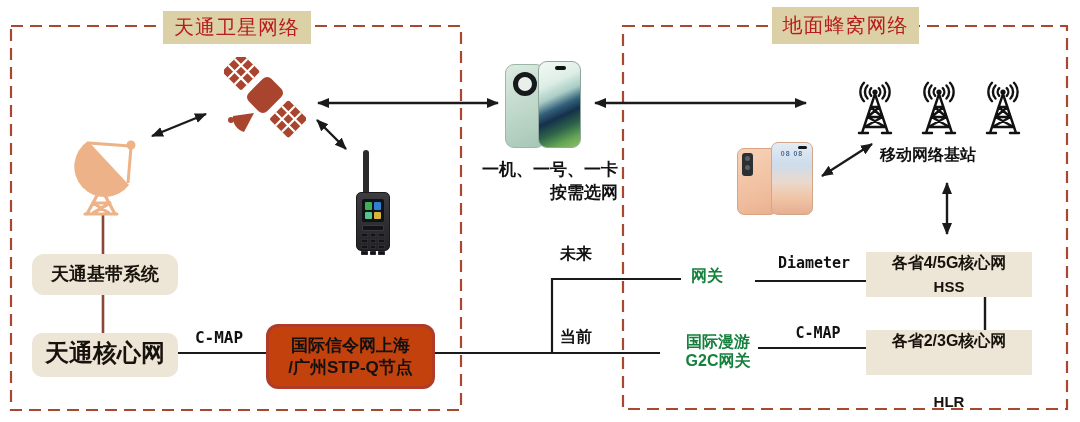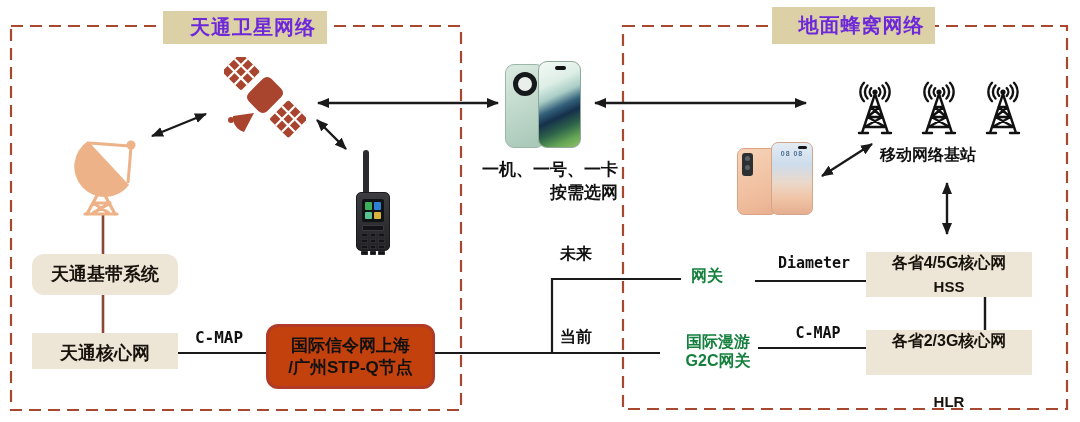--- a/index.html
+++ b/index.html
@@ -6,22 +6,22 @@
   .canvas{
     position:relative;width:1080px;height:422px;background:#ffffff;overflow:hidden;
     font-family:"Liberation Sans",sans-serif;color:#111;
   }
   .abs{position:absolute;}
   svg.wires{position:absolute;left:0;top:0;z-index:1;}
   .layer2{z-index:2;}
 
   
   .net-title{
-    background:#dcd0a6;color:#6d28d9;font-weight:bold;font-size:20px;
-    text-align:center;z-index:3;letter-spacing:1px;padding-left:16px;
+    background:#dcd0a6;color:#b91c1c;font-weight:normal;font-size:20px;
+    text-align:center;z-index:3;letter-spacing:1px;
   }
   
   .node{
     background:#ede5d6;color:#17120c;font-weight:bold;text-align:center;z-index:2;
   }
   .node.two-line{display:flex;flex-direction:column;justify-content:space-between;line-height:21px;font-size:16px;}
   
   .stp{
     background:#c2410c;border:3px solid #b23b28;border-radius:12px;z-index:2;
     display:flex;flex-direction:column;justify-content:center;text-align:center;
@@ -175,21 +175,21 @@
       <path d="M18.2,9.2 A5.5,5.5 0 0,0 18.2,16.8 M14.5,6.5 A9.5,9.5 0 0,0 14.5,19.5 M11,3.8 A13.5,13.5 0 0,0 11,22.2" stroke="#111" stroke-width="2.4" fill="none" stroke-linecap="round"></path>
       <path d="M25.8,9.2 A5.5,5.5 0 0,1 25.8,16.8 M29.5,6.5 A9.5,9.5 0 0,1 29.5,19.5 M33,3.8 A13.5,13.5 0 0,1 33,22.2" stroke="#111" stroke-width="2.4" fill="none" stroke-linecap="round"></path>
       <path d="M22,15 L9,54 M22,15 L35,54 M6,54 L15,54 M29,54 L38,54 M17.5,28 L26.5,28 M14.5,38 L29.5,38 M11.5,48 L32.5,48 M17.5,28 L29.5,38 M26.5,28 L14.5,38 M14.5,38 L32.5,48 M29.5,38 L11.5,48" stroke="#111" stroke-width="2.4" fill="none" stroke-linecap="round"></path>
     </g>
     <use href="#tw" x="64"></use>
     <use href="#tw" x="128"></use>
   </svg>
   <div class="abs blklabel" style="left:880px;top:145px;width:122px;">移动网络基站</div>
 
   <div class="abs node" style="left:32px;top:254px;width:146px;height:41px;line-height:41px;font-size:18px;border-radius:12px;">天通基带系统</div>
-  <div class="abs node" style="left:32px;top:333px;width:146px;height:36px;line-height:40px;font-size:18px;border-radius:0;">天通核心网</div>
+  <div class="abs node" style="left:32px;top:333px;width:146px;height:44px;line-height:40px;font-size:24px;border-radius:10px;">天通核心网</div>
   <div class="abs monolabel" style="left:186px;top:328px;width:66px;font-size:16px;">C-MAP</div>
 
   <div class="abs stp" style="left:266px;top:324px;width:163px;height:59px;">
     <div>国际信令网上海</div>
     <div>/广州STP-Q节点</div>
   </div>
 
   <div class="abs blklabel" style="left:560px;top:244px;width:64px;">未来</div>
   <div class="abs blklabel" style="left:560px;top:327px;width:64px;">当前</div>
 

